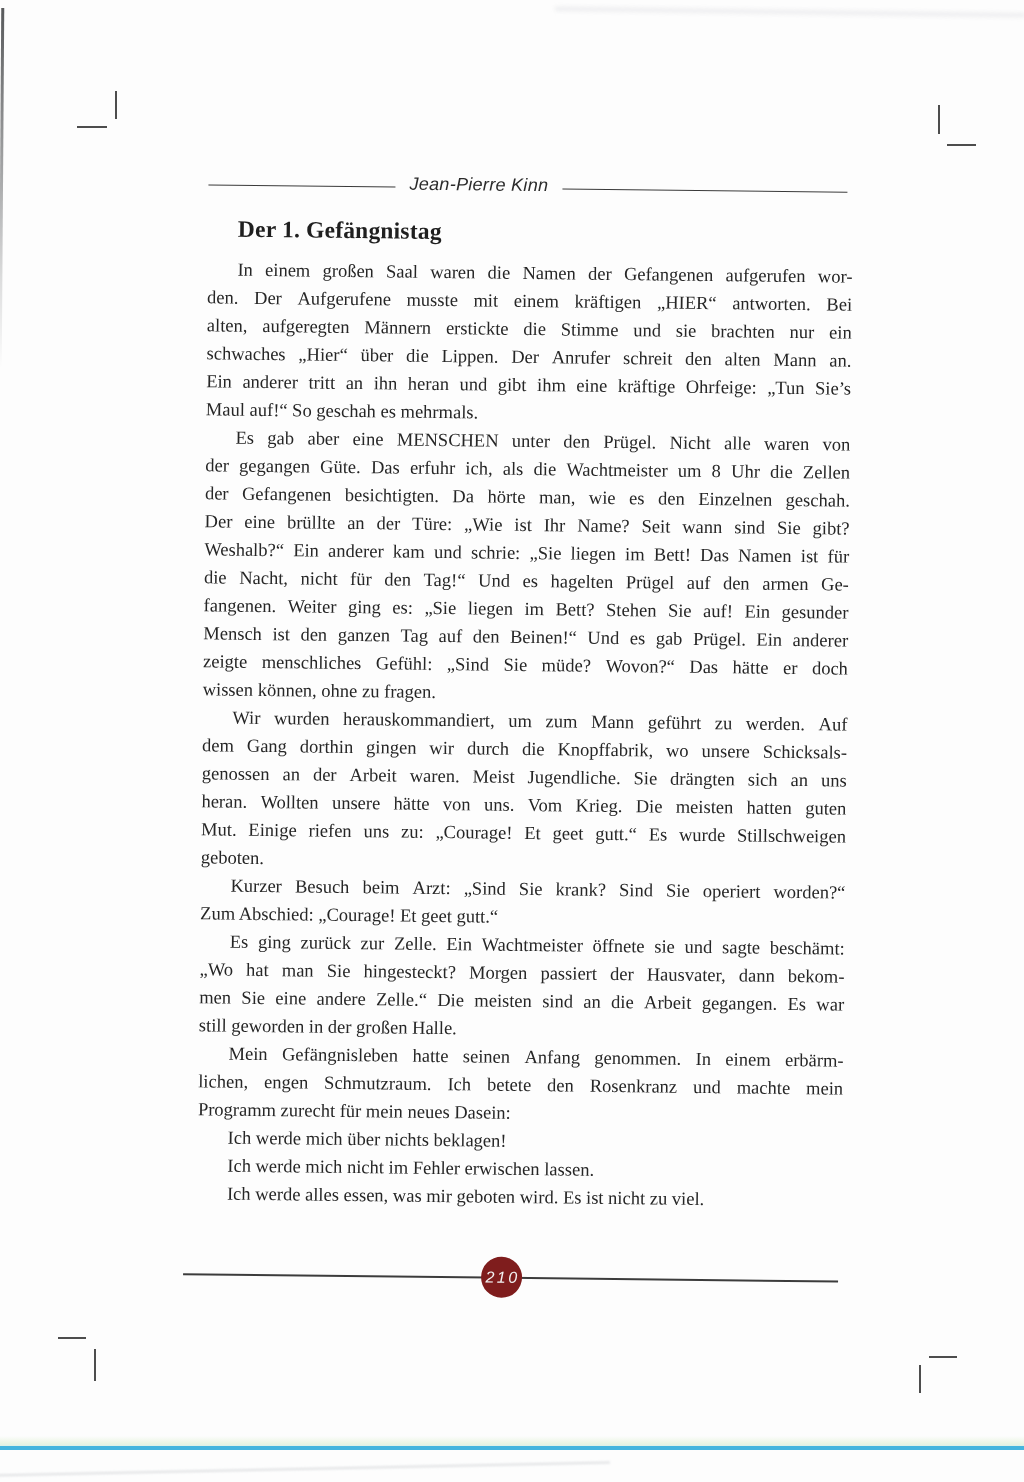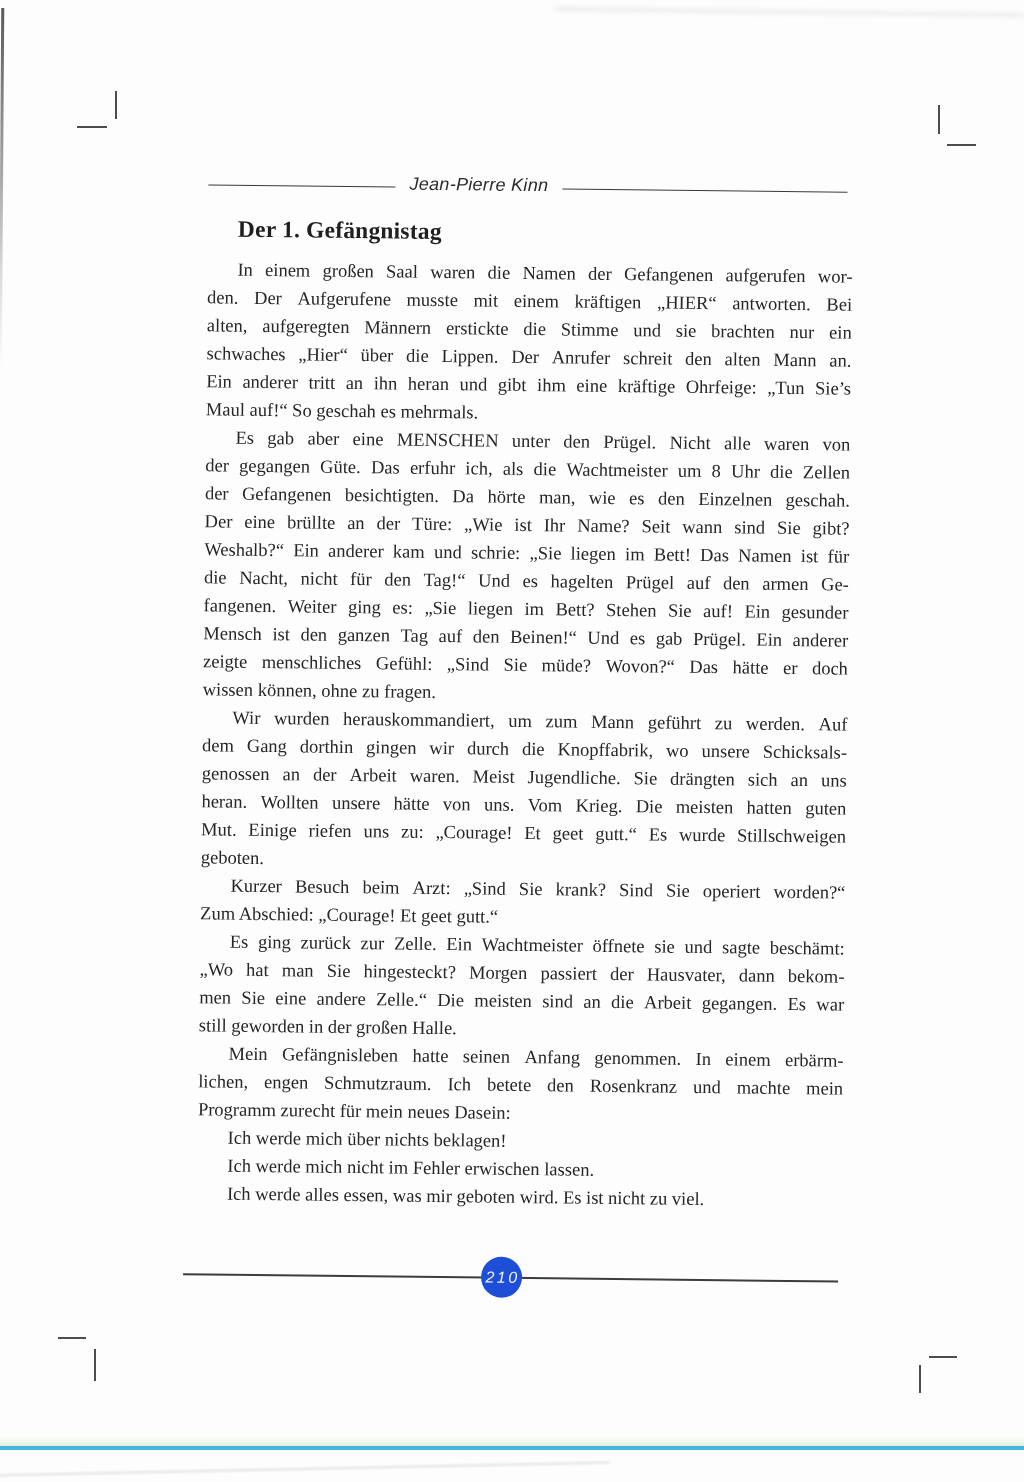--- a/index.html
+++ b/index.html
@@ -490,21 +490,21 @@
           <span>mein</span>
         </div>
         <div class="line last">Programm zurecht für mein neues Dasein:</div>
         <div class="line indent last">Ich werde mich über nichts beklagen!</div>
         <div class="line indent last">Ich werde mich nicht im Fehler erwischen lassen.</div>
         <div class="line indent last">Ich werde alles essen, was mir geboten wird. Es ist nicht zu viel.</div>
       </div>
 
     <div class="footer">
       <span class="footer-rule"></span>
-      <span class="page-circle" style="background: #1d4ed8;">
+      <span class="page-circle" style="background: #7f1d1d;">
         <span class="num">210</span>
       </span>
     </div>
 
   </div>
 
   <div class="bar-tint"></div>
   <div class="bar-cyan" style="background: rgb(69, 181, 222);"></div>
 
 </div>

